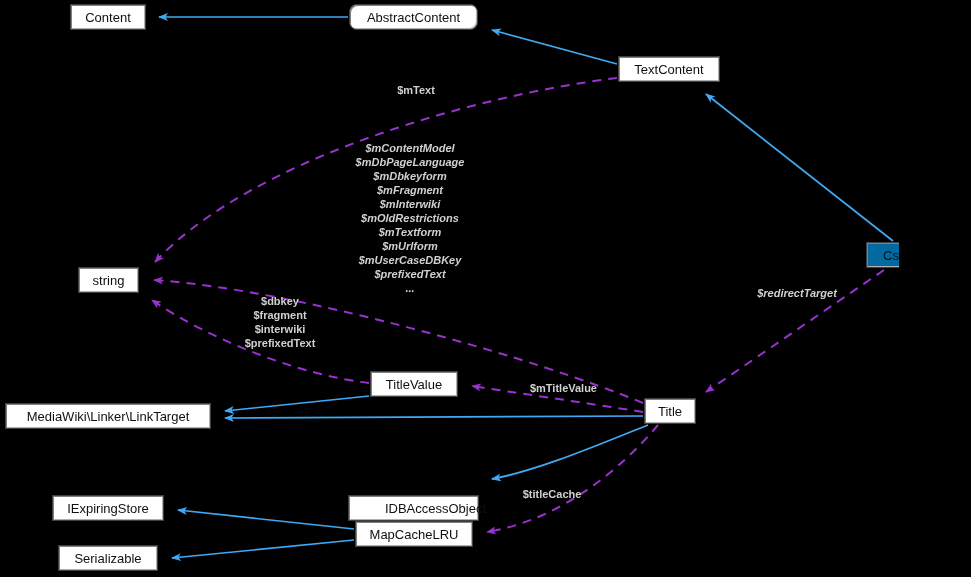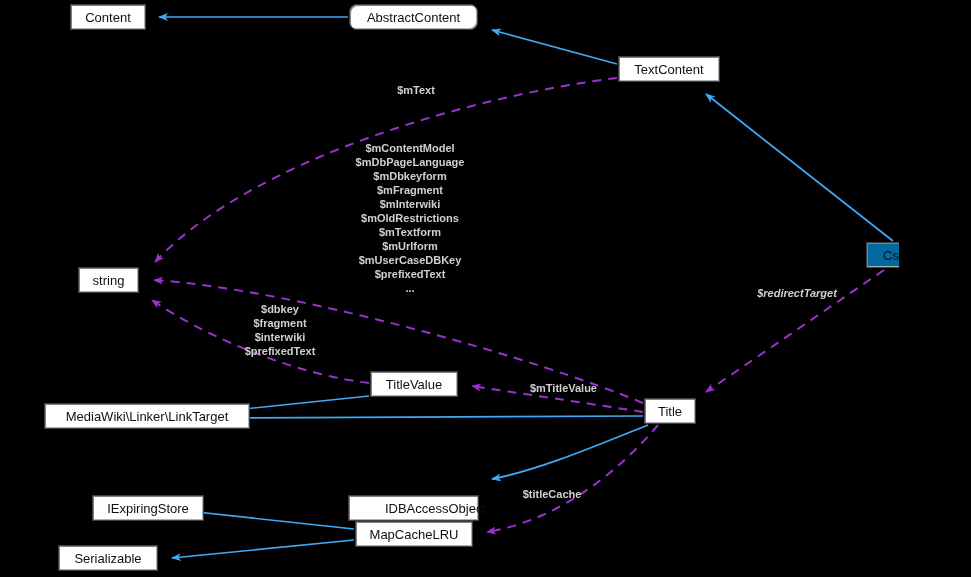--- a/index.html
+++ b/index.html
@@ -131,47 +131,47 @@
   <div class="node" style="left:349px; top:4px; width:129px; height:26px;border-radius:8px;">AbstractContent</div>
 
   <div class="node" style="left:618px; top:56px; width:102px; height:26px;">TextContent</div>
 
   <div class="node highlight" style="left:866px; top:242px; width:102px; height:26px;">CssContent</div>
 
   <div class="node" style="left:78px; top:267px; width:61px; height:26px;">string</div>
 
   <div class="node" style="left:370px; top:371px; width:88px; height:26px;">TitleValue</div>
 
-  <div class="node" style="left:5px; top:403px; width:206px; height:26px;margin-left:39px;">MediaWiki\Linker\LinkTarget</div>
+  <div class="node" style="left:5px; top:403px; width:206px; height:26px;">MediaWiki\Linker\LinkTarget</div>
 
   <div class="node" style="left:644px; top:398px; width:52px; height:26px;">Title</div>
 
   <div class="node" style="left:348px; top:495px; width:131px; height:26px;padding-left:44px;">IDBAccessObject</div>
 
-  <div class="node" style="left:52px; top:495px; width:112px; height:26px;margin-left:40px;">IExpiringStore</div>
+  <div class="node" style="left:52px; top:495px; width:112px; height:26px;">IExpiringStore</div>
 
   <div class="node" style="left:355px; top:521px; width:118px; height:26px;">MapCacheLRU</div>
 
   <div class="node" style="left:58px; top:545px; width:100px; height:26px;">Serializable</div>
 
   <div class="edge-label" style="left:388px; top:83px; width:56px;">$mText</div>
 
-  <div class="edge-label multi" style="left:338px; top:141px; width:144px;">$mContentModel
+  <div class="edge-label multi" style="left:338px; top:141px; width:144px;font-style:italic;">$mContentModel
 $mDbPageLanguage
 $mDbkeyform
 $mFragment
 $mInterwiki
 $mOldRestrictions
 $mTextform
 $mUrlform
 $mUserCaseDBKey
 $prefixedText
 ...</div>
 
-  <div class="edge-label multi" style="left:232px; top:302px; width:96px;">$dbkey
+  <div class="edge-label multi" style="left:232px; top:294px; width:96px;">$dbkey
 $fragment
 $interwiki
 $prefixedText</div>
 
   <div class="edge-label" style="left:746px; top:286px; width:102px;font-style:italic;">$redirectTarget</div>
 
   <div class="edge-label" style="left:505px; top:381px; width:92px;text-align:right;">$mTitleValue</div>
 
   <div class="edge-label" style="left:509px; top:487px; width:86px;">$titleCache</div>
 

